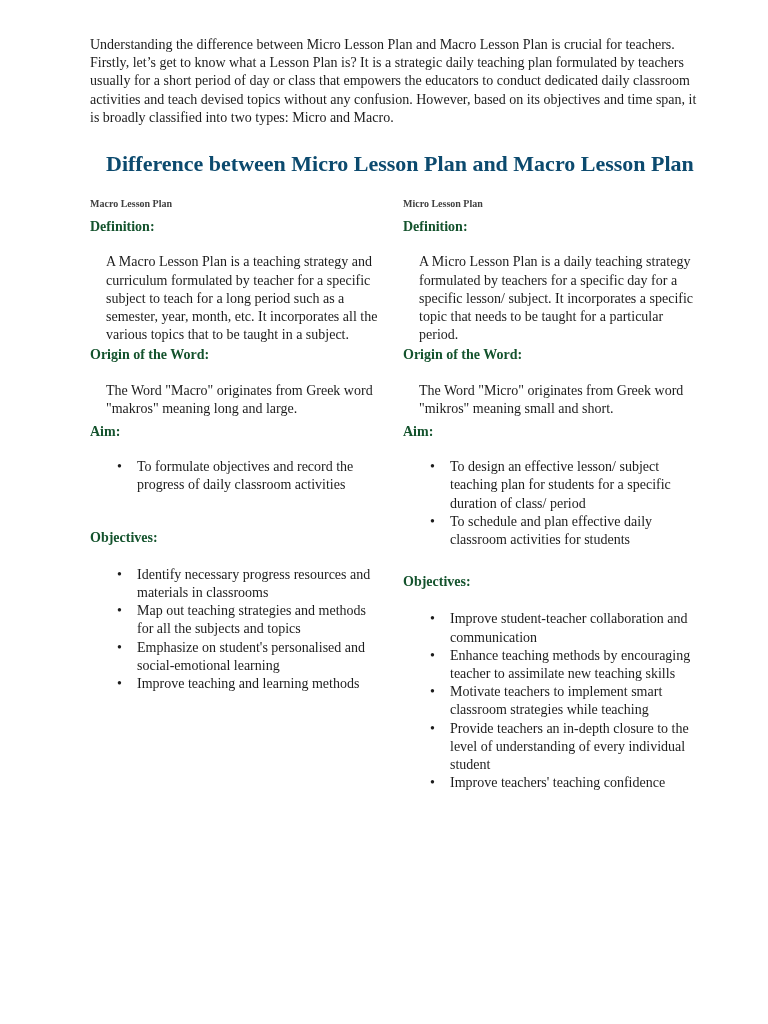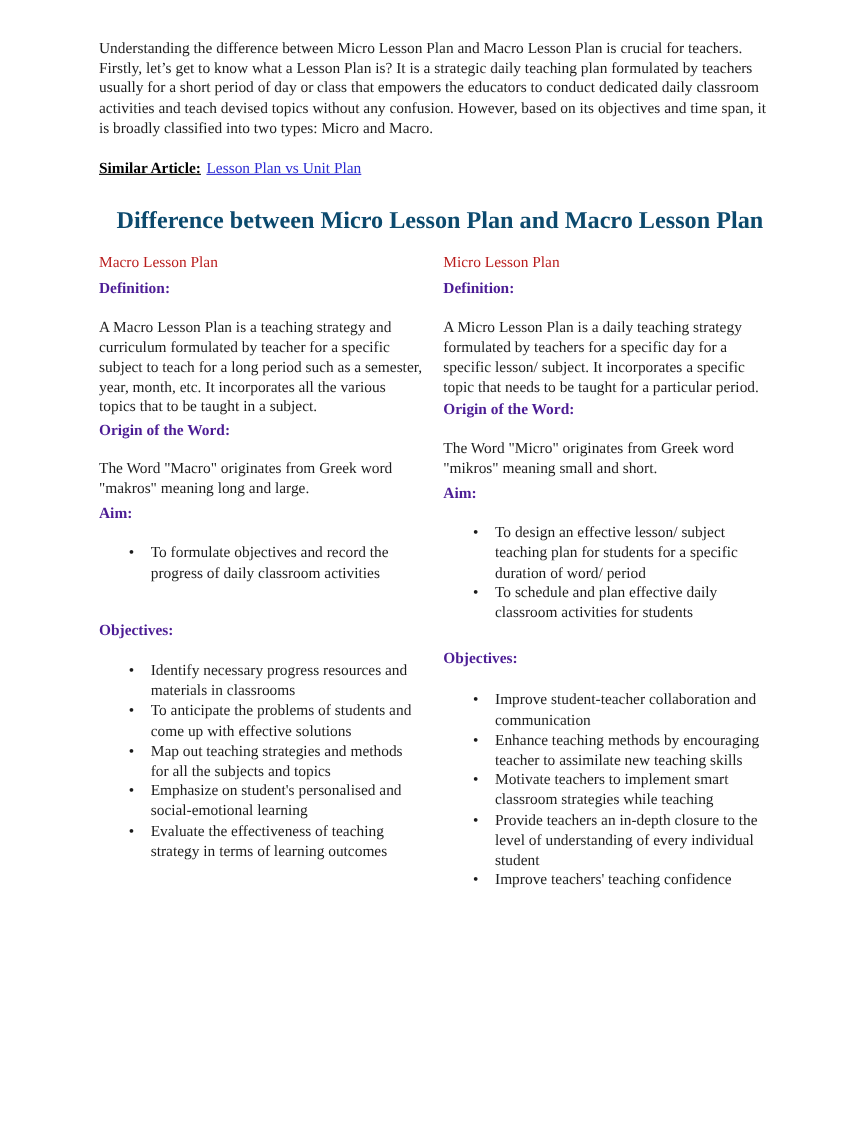--- a/index.html
+++ b/index.html
@@ -46,38 +46,38 @@
   }
   .columns {
     display: grid;
     grid-template-columns: 295px 295px;
     column-gap: 18px;
     margin-top: 17px;
   }
   .col { min-width: 0; }
   .col-title {
     margin: 0;
-    font-size: 14px;
+    font-size: 10px;
     line-height: 18.2px;
-    font-weight: normal;
-    color: #b91c1c;
+    font-weight: bold;
+    color: #404040;
   }
   .label {
     margin: 5px 0 0 0;
     font-size: 14px;
     line-height: 18.2px;
     font-weight: bold;
-    color: #4c1d95;
+    color: #14532d;
   }
   .label-origin { margin-top: 2px; }
   .label-aim { margin-top: 5px; }
   .label-objectives { margin-top: 34px; }
   .col-micro .label-objectives { margin-top: 24px; }
   .para {
-    margin: 17px 0 0 0;
+    margin: 17px 0 0 16px;
   }
   ul.list {
     margin: 17px 0 0 0;
     padding: 0 0 0 27px;
     list-style: none;
   }
   ul.obj-list { margin-top: 19px; }
   ul.list li {
     position: relative;
     padding-left: 20px;
@@ -90,23 +90,20 @@
     color: #1c1c1c;
   }
 </style>
 </head>
 <body>
 
 <div class="page">
 
   <p class="intro">Understanding the difference between Micro Lesson Plan and Macro Lesson Plan is crucial for teachers. Firstly, let’s get to know what a Lesson Plan is? It is a strategic daily teaching plan formulated by teachers usually for a short period of day or class that empowers the educators to conduct dedicated daily classroom activities and teach devised topics without any confusion. However, based on its objectives and time span, it is broadly classified into two types: Micro and Macro.</p>
 
-  <p class="similar">
-    <span class="similar-label">Similar Article:</span><a class="similar-link" href="#">Lesson Plan vs Unit Plan</a>
-  </p>
 
   <h1 class="heading">Difference between Micro Lesson Plan and Macro Lesson Plan</h1>
 
   <div class="columns">
 
     <section class="col col-macro">
       <h2 class="col-title">Macro Lesson Plan</h2>
 
       <h3 class="label label-definition">Definition:</h3>
       <p class="para">A Macro Lesson Plan is a teaching strategy and curriculum formulated by teacher for a specific subject to teach for a long period such as a semester, year, month, etc. It incorporates all the various topics that to be taught in a subject.</p>
@@ -115,39 +112,38 @@
       <p class="para">The Word "Macro" originates from Greek word "makros" meaning long and large.</p>
 
       <h3 class="label label-aim">Aim:</h3>
       <ul class="list">
         <li>To formulate objectives and record the progress of daily classroom activities</li>
       </ul>
 
       <h3 class="label label-objectives">Objectives:</h3>
       <ul class="list obj-list">
         <li>Identify necessary progress resources and materials in classrooms</li>
-        <li>To anticipate the problems of students and come up with effective solutions</li>
         <li>Map out teaching strategies and methods for all the subjects and topics</li>
         <li>Emphasize on student's personalised and social-emotional learning</li>
-        <li>Evaluate the effectiveness of teaching strategy in terms of learning outcomes</li>
+        <li>Improve teaching and learning methods</li>
       </ul>
     </section>
 
     <section class="col col-micro">
       <h2 class="col-title">Micro Lesson Plan</h2>
 
       <h3 class="label label-definition">Definition:</h3>
       <p class="para">A Micro Lesson Plan is a daily teaching strategy formulated by teachers for a specific day for a specific lesson/ subject. It incorporates a specific topic that needs to be taught for a particular period.</p>
 
       <h3 class="label label-origin">Origin of the Word:</h3>
       <p class="para">The Word "Micro" originates from Greek word "mikros" meaning small and short.</p>
 
       <h3 class="label label-aim">Aim:</h3>
       <ul class="list">
-        <li>To design an effective lesson/ subject teaching plan for students for a specific duration of word/ period</li>
+        <li>To design an effective lesson/ subject teaching plan for students for a specific duration of class/ period</li>
         <li>To schedule and plan effective daily classroom activities for students</li>
       </ul>
 
       <h3 class="label label-objectives">Objectives:</h3>
       <ul class="list obj-list">
         <li>Improve student-teacher collaboration and communication</li>
         <li>Enhance teaching methods by encouraging teacher to assimilate new teaching skills</li>
         <li>Motivate teachers to implement smart classroom strategies while teaching</li>
         <li>Provide teachers an in-depth closure to the level of understanding of every individual student</li>
         <li>Improve teachers' teaching confidence</li>

